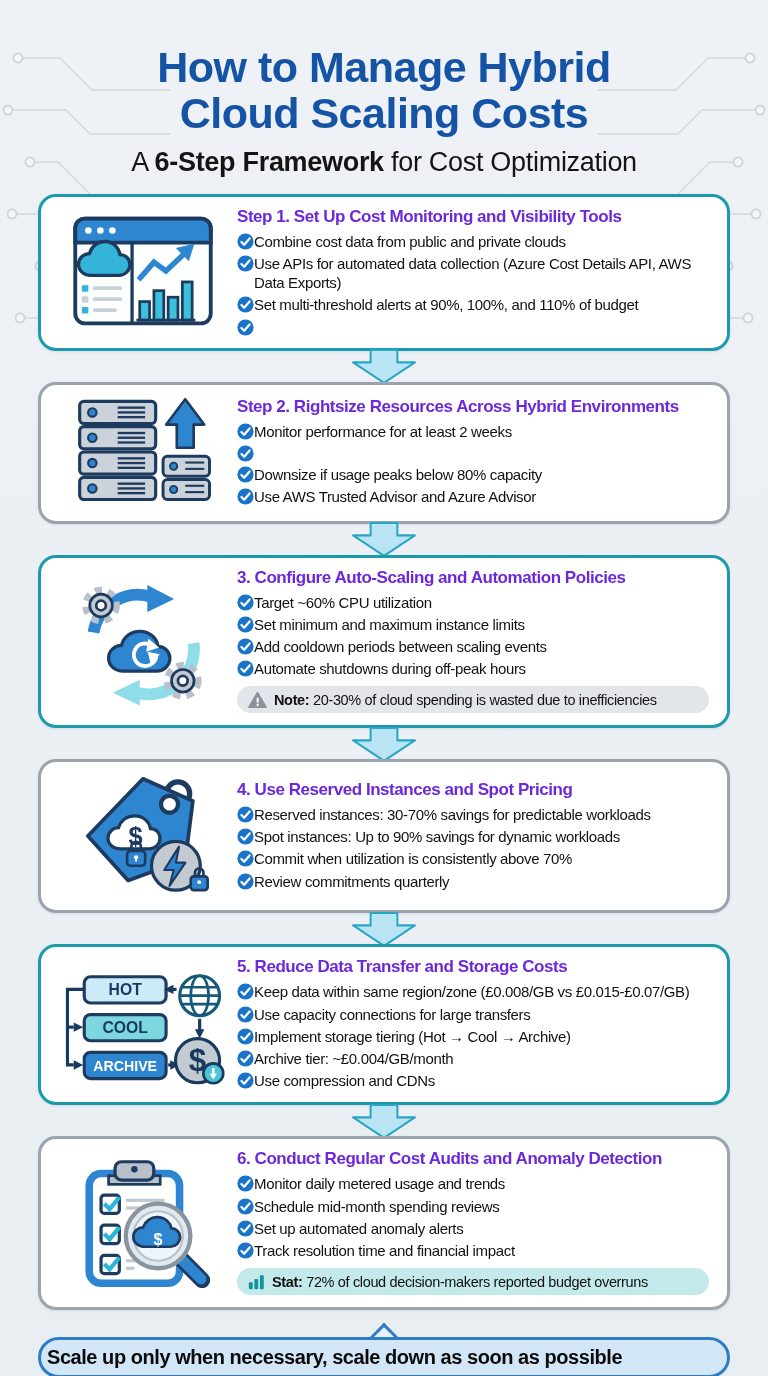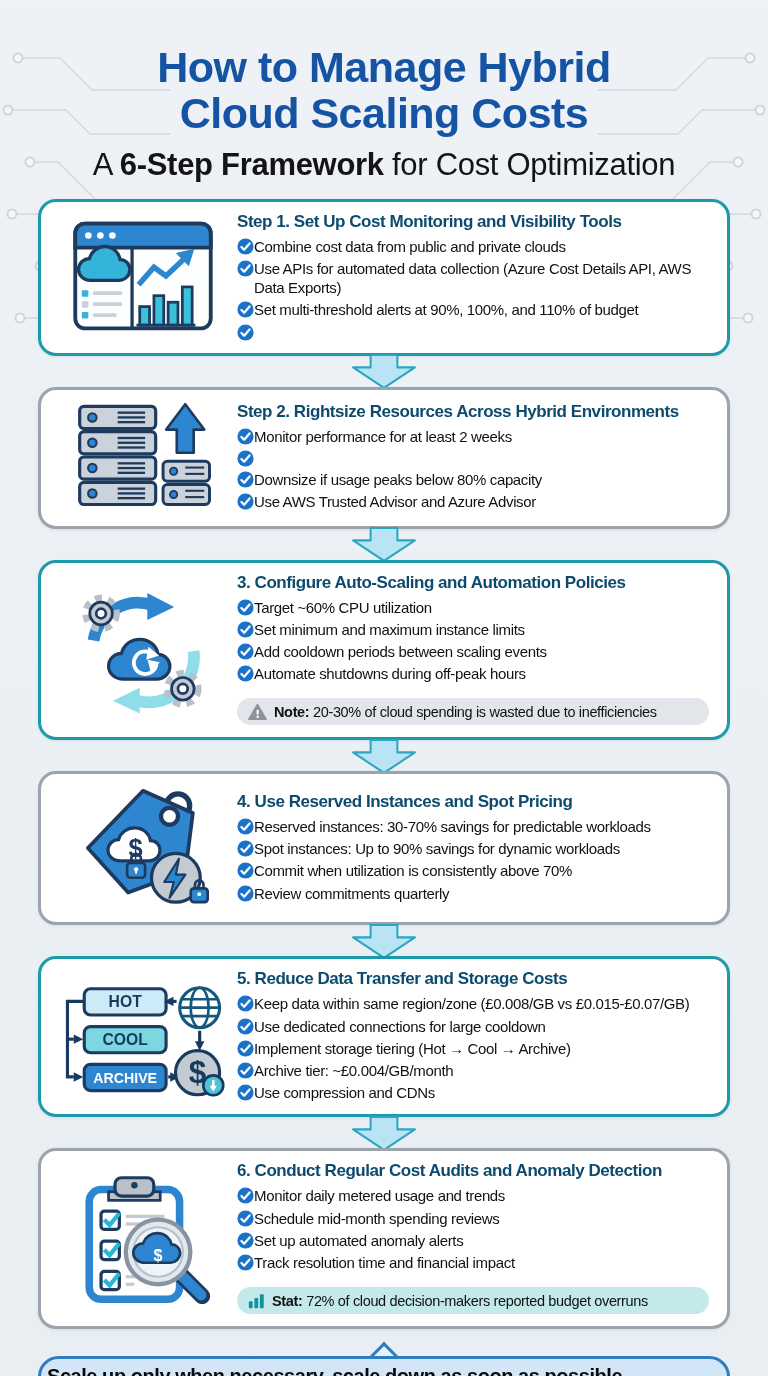--- a/index.html
+++ b/index.html
@@ -8,39 +8,39 @@
     font-family:"Liberation Sans", sans-serif;
     background:linear-gradient(#eef2f6,#e9eef3);
     position:relative; overflow:hidden; color:#111;
   }
   .circuit { position:absolute; top:18px; z-index:0; opacity:.9; }
   .circuit.left { left:0; }
   .circuit.right { right:0; transform:scaleX(-1); }
 
   .header { position:relative; z-index:1; text-align:center; padding-top:44px; }
   .title { color:#1553a4; font-weight:bold; font-size:43px; line-height:1.08; letter-spacing:-0.5px; }
-  .subtitle { margin-top:10px; font-size:31px; letter-spacing:-0.3px; color:#141414; }
+  .subtitle { margin-top:10px; font-size:27px; letter-spacing:-0.3px; color:#141414; }
   .subtitle span { white-space:pre; }
   .subtitle .bold { font-weight:bold; }
 
   .cards { position:relative; z-index:1; width:692px; margin:16px auto 0; display:flex; flex-direction:column; }
   .card {
     background:#fff; border:3px solid #1b9aab; border-radius:18px;
     display:flex; align-items:center; padding:10px 14px 12px 8px;
     box-shadow:0 1px 3px rgba(40,60,80,.10);
   }
   .card.gray { border-color:#9ba3ad; }
   .icon-col { flex:0 0 188px; display:flex; justify-content:center; align-items:center; }
   .content { flex:1; min-width:0; padding-right:4px; }
-  .step-title { font-size:17px; font-weight:bold; letter-spacing:-0.45px; color:#0c4a6e; margin-bottom:5px; }
+  .step-title { font-size:17px; font-weight:bold; letter-spacing:-0.45px; color:#6d28d9; margin-bottom:5px; }
   .bullets { list-style:none; }
   .bullet { display:flex; align-items:flex-start; font-size:15px; letter-spacing:-0.35px; line-height:1.28; margin-top:3px; }
   .check { flex:0 0 17px; width:17px; height:17px; margin-top:1px; }
   .pill { border-radius:15px; padding:5px 11px; display:flex; align-items:center; gap:7px;
-          margin-top:15px; font-size:14.5px; letter-spacing:-0.35px; }
+          margin-top:8px; font-size:14.5px; letter-spacing:-0.35px; }
   .pill .label { font-weight:bold; }
   .pill.note { background:#e2e5ea; }
   .pill.stat { background:#c4e9ea; }
   .pill svg { flex:0 0 auto; }
 
   .gap { height:31px; display:flex; justify-content:center; align-items:center; }
   .gap svg { height:35px; width:66px; margin-top:1px; }
 
   .footer-wrap { position:relative; z-index:1; width:692px; margin:27px auto 0; }
   .notch { position:absolute; top:-10px; left:50%; width:20px; height:20px; background:#e8f1fb;
@@ -424,21 +424,21 @@
               <circle cx="10" cy="10" r="9.5" fill="#1a73c9"></circle>
               <path d="M5.2,10.6 l3.2,3.2 l6.4,-7.4" stroke="#fff" stroke-width="2.6" fill="none" stroke-linecap="round" stroke-linejoin="round"></path>
             </svg>
             <span>Keep data within same region/zone (£0.008/GB vs £0.015-£0.07/GB)</span>
           </li>
         <li class="bullet">
             <svg class="check" viewBox="0 0 20 20">
               <circle cx="10" cy="10" r="9.5" fill="#1a73c9"></circle>
               <path d="M5.2,10.6 l3.2,3.2 l6.4,-7.4" stroke="#fff" stroke-width="2.6" fill="none" stroke-linecap="round" stroke-linejoin="round"></path>
             </svg>
-            <span>Use dedicated connections for large cooldown</span>
+            <span>Use capacity connections for large transfers</span>
           </li>
         <li class="bullet">
             <svg class="check" viewBox="0 0 20 20">
               <circle cx="10" cy="10" r="9.5" fill="#1a73c9"></circle>
               <path d="M5.2,10.6 l3.2,3.2 l6.4,-7.4" stroke="#fff" stroke-width="2.6" fill="none" stroke-linecap="round" stroke-linejoin="round"></path>
             </svg>
             <span>Implement storage tiering (Hot → Cool → Archive)</span>
           </li>
         <li class="bullet">
             <svg class="check" viewBox="0 0 20 20">

